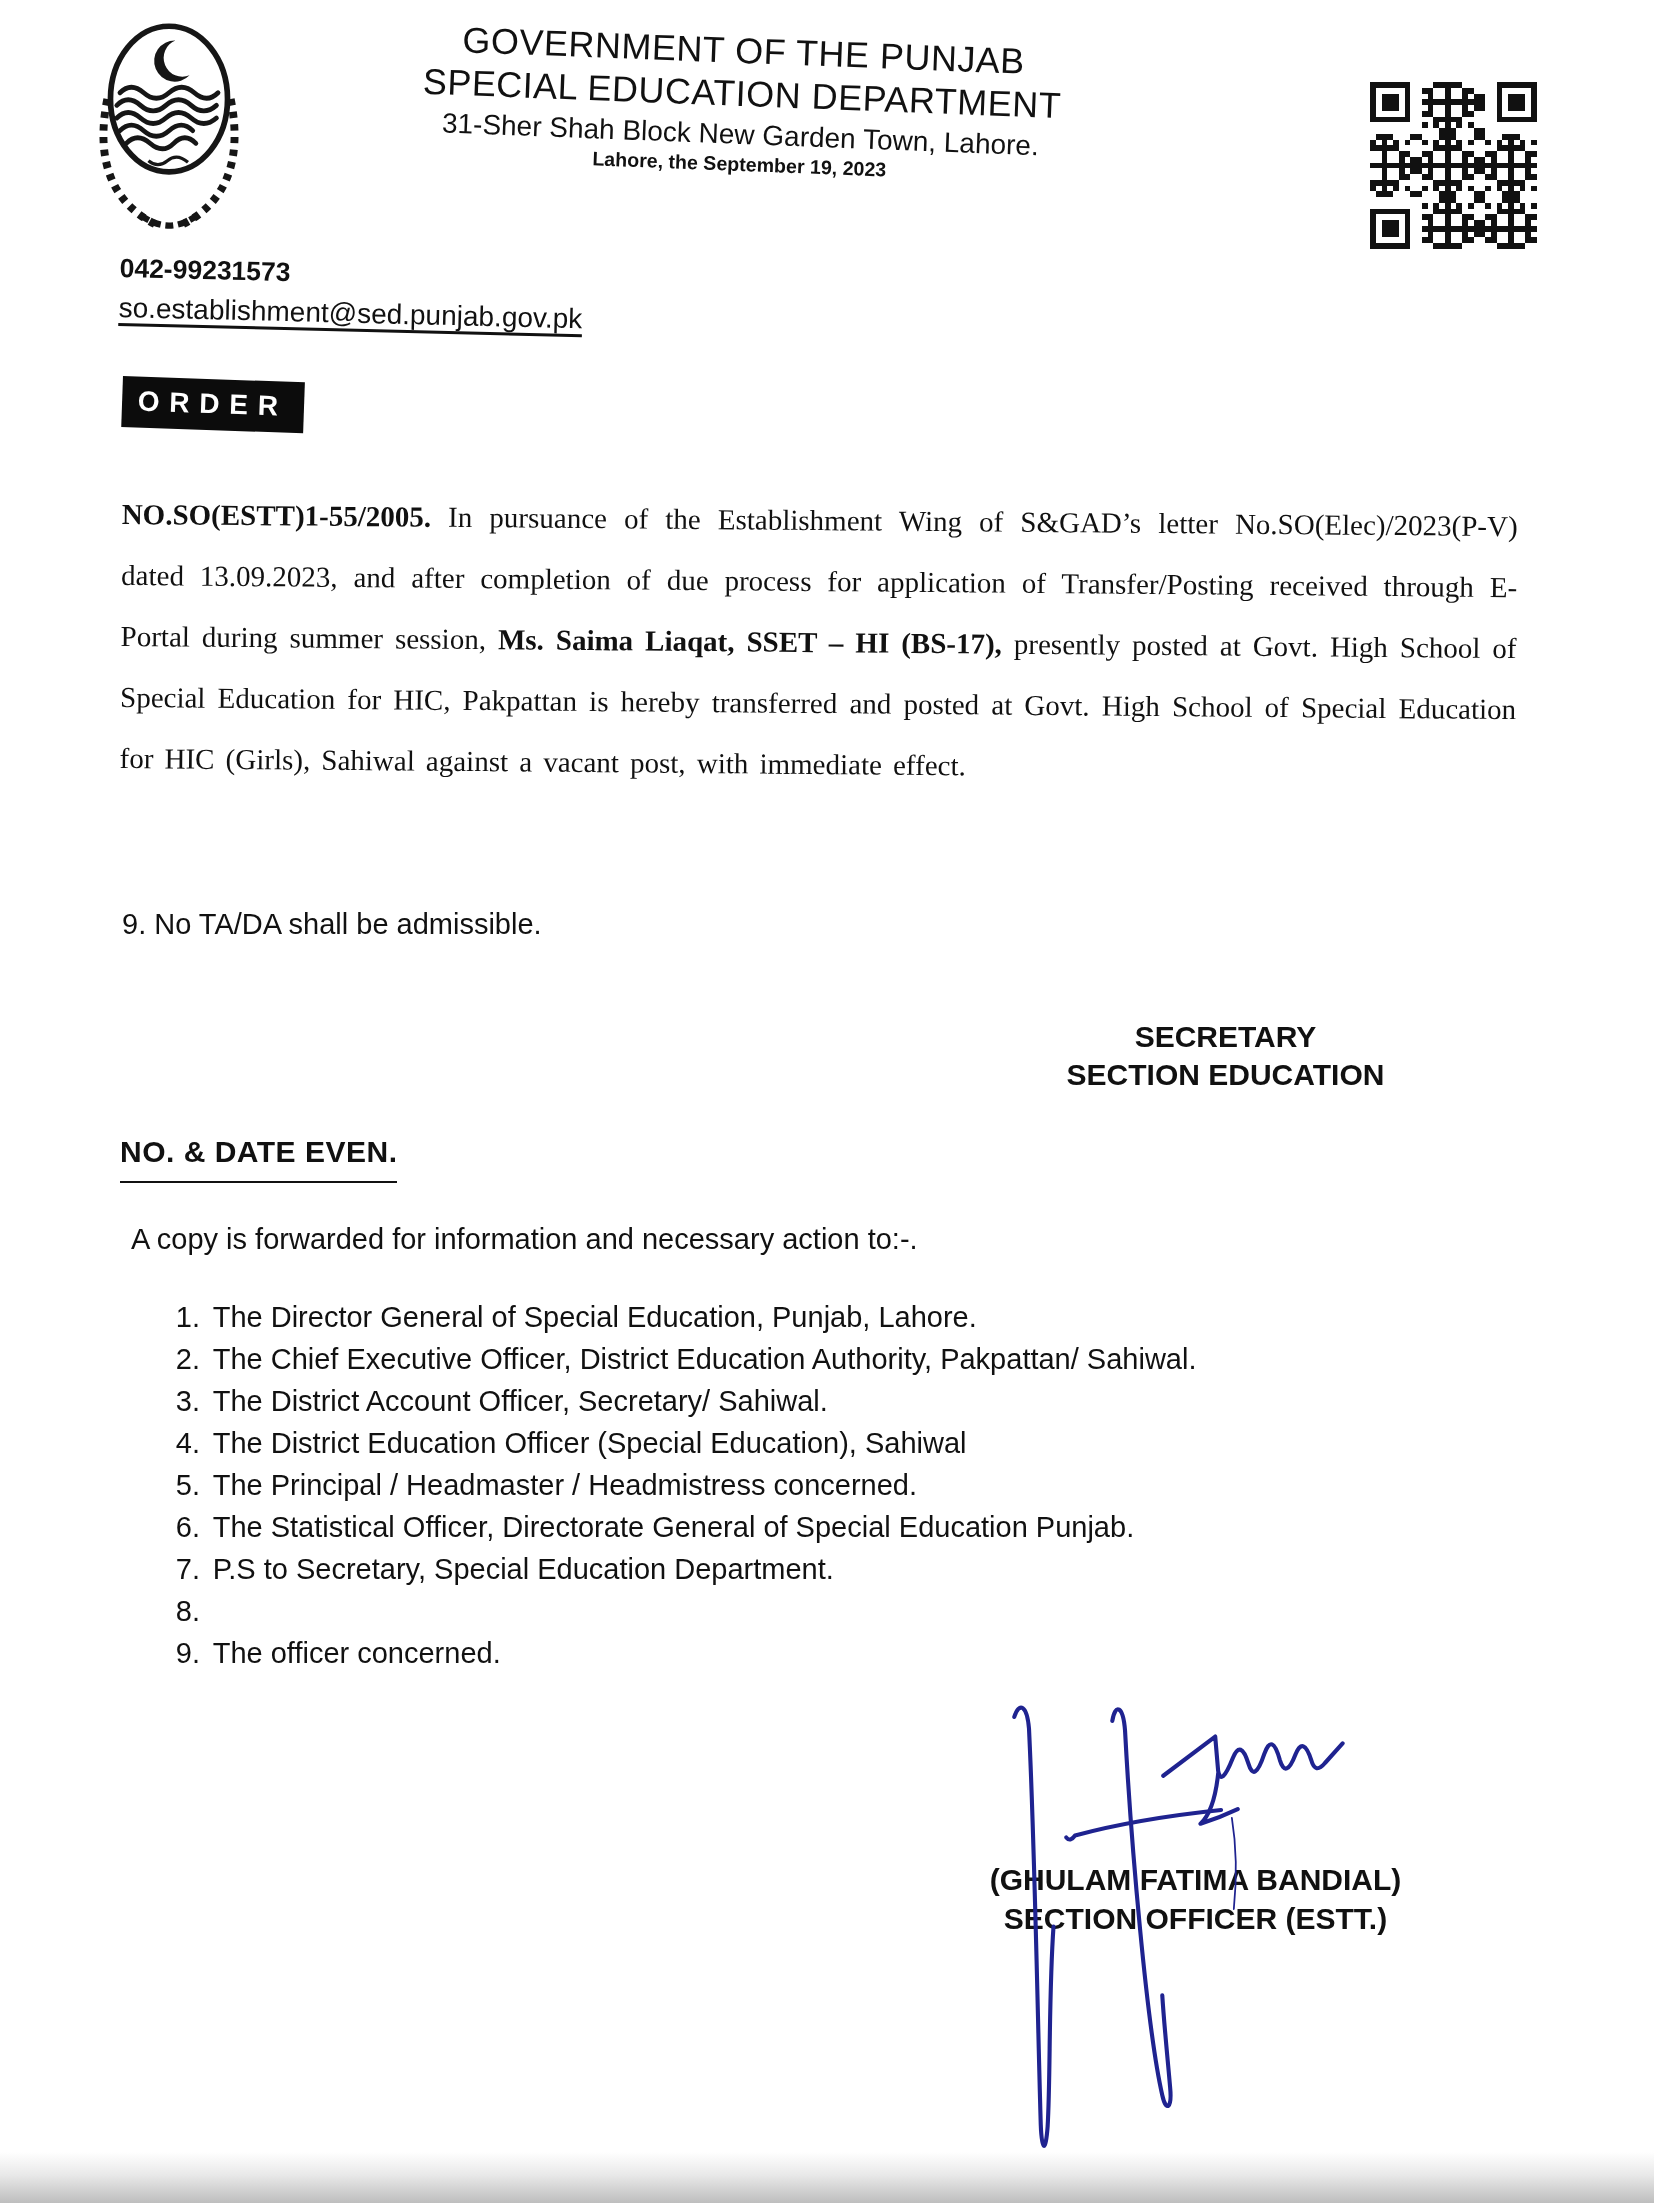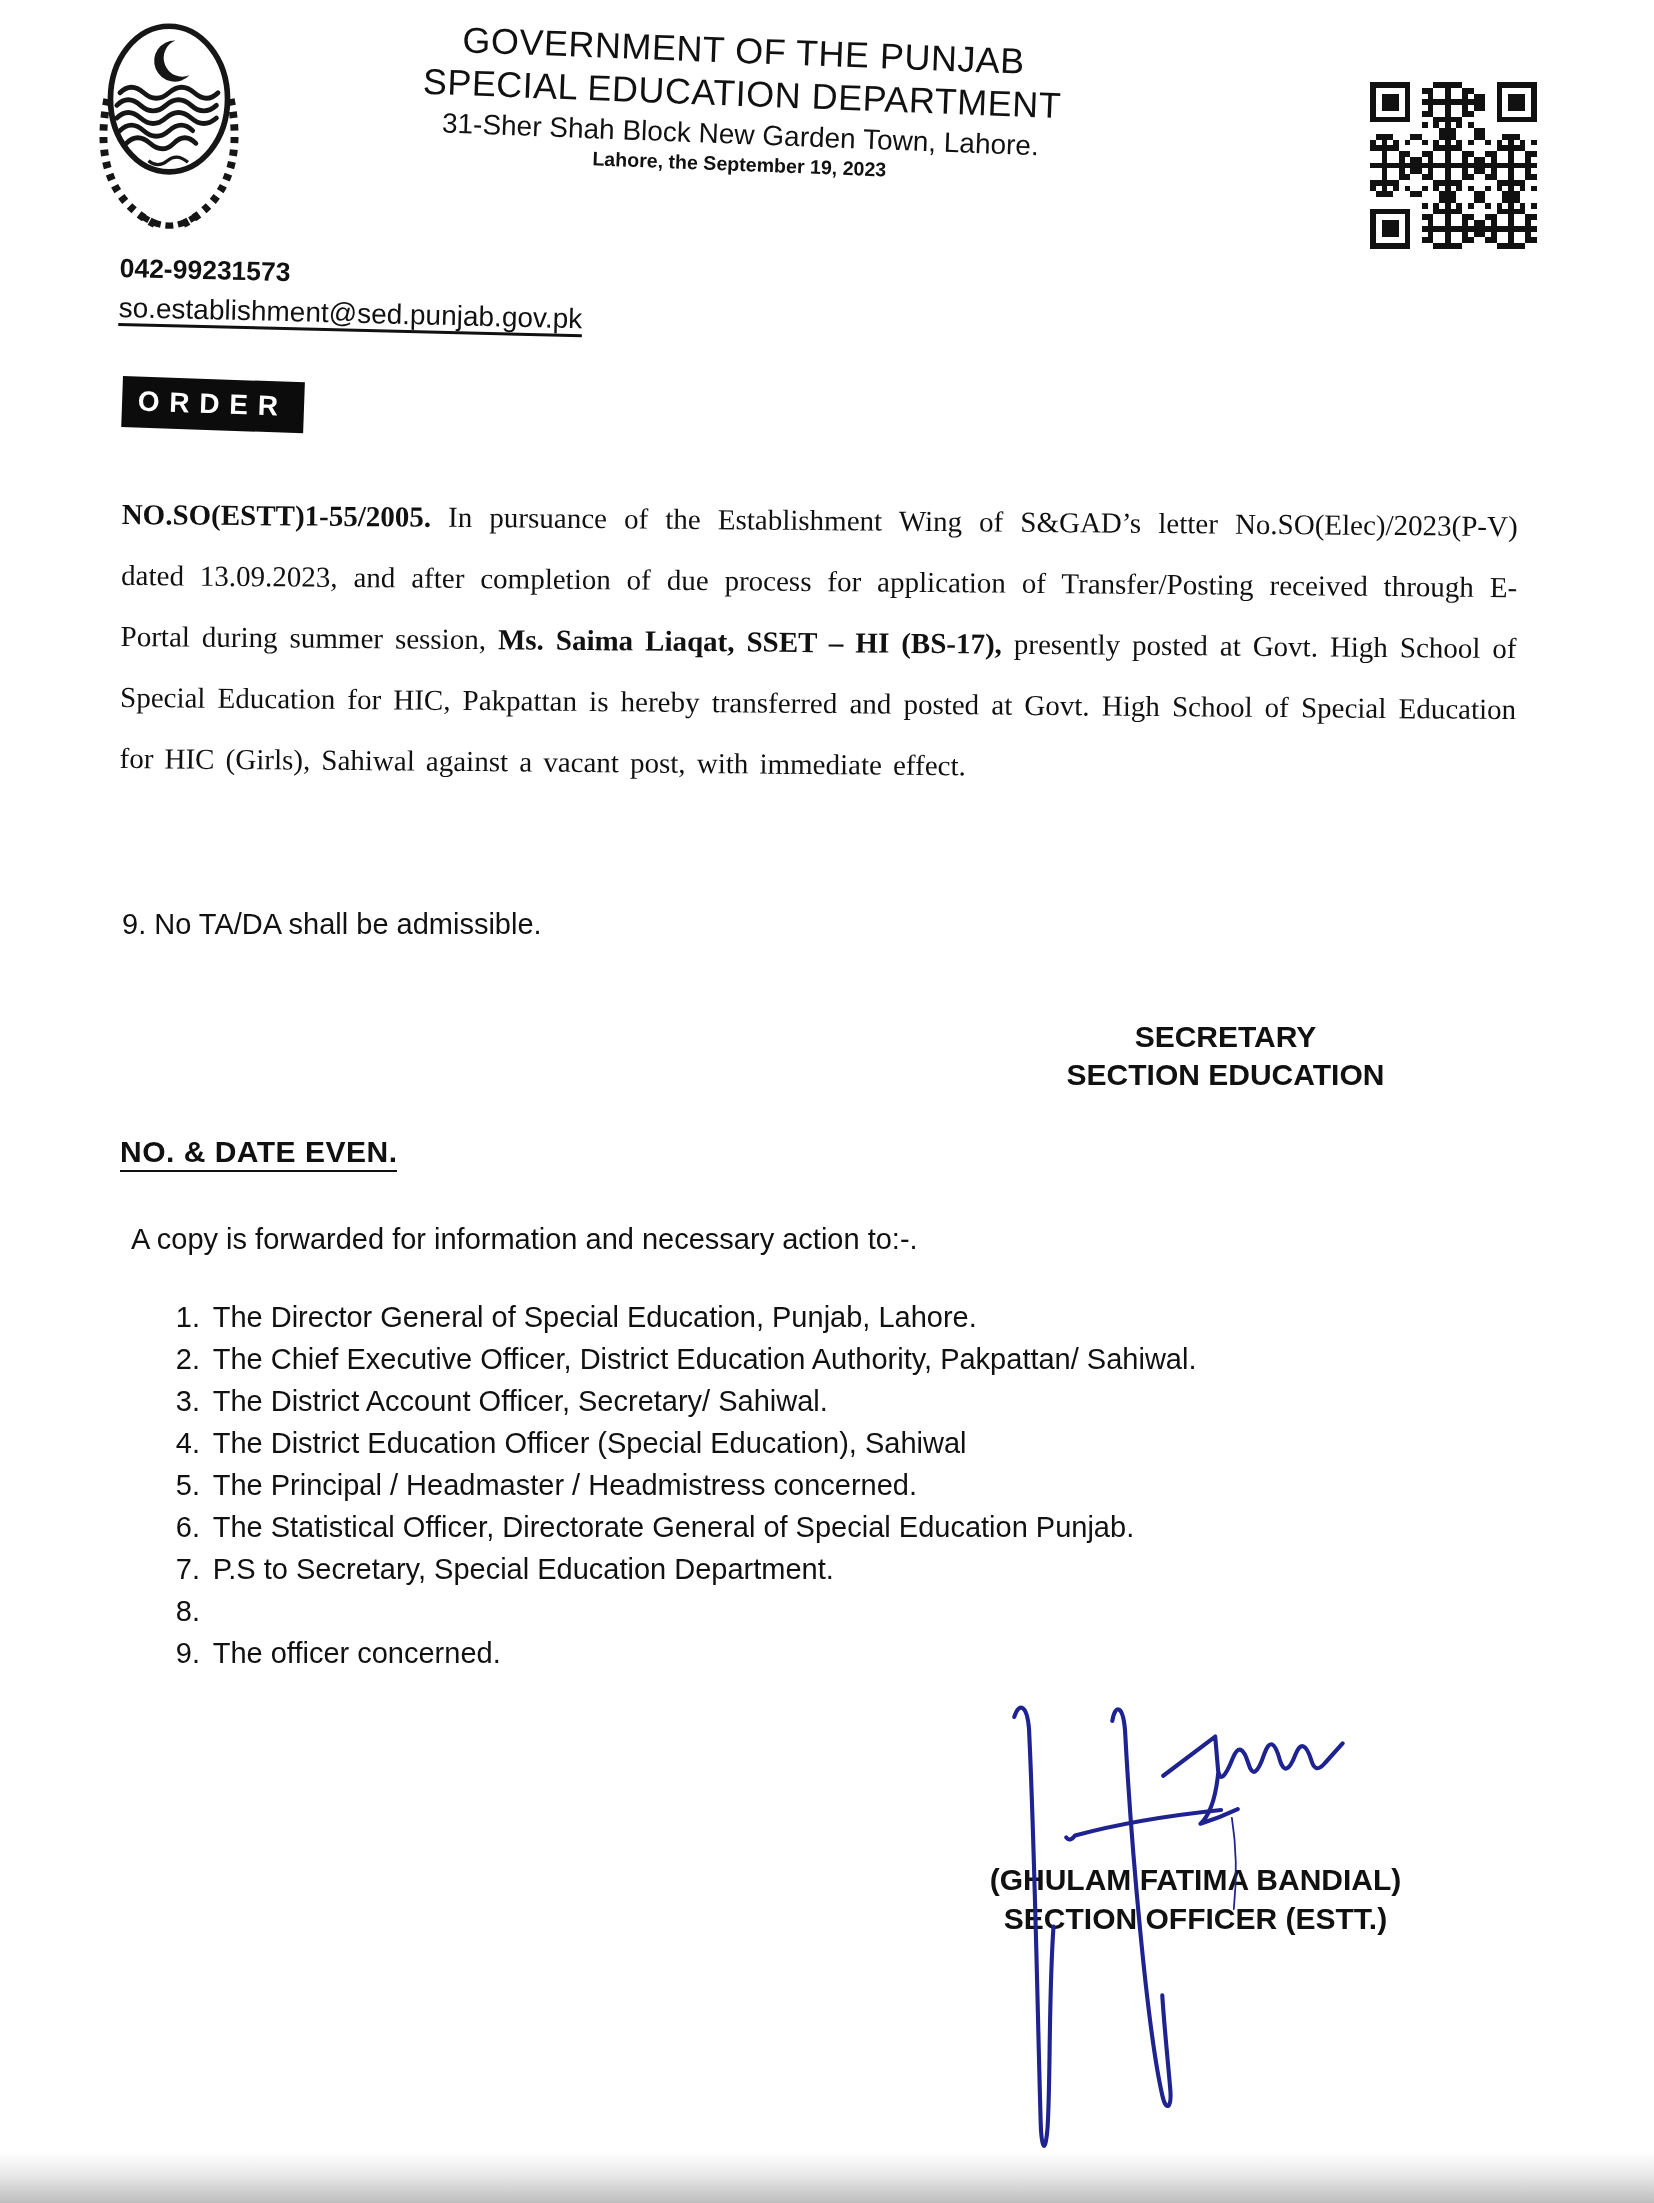--- a/index.html
+++ b/index.html
@@ -50,21 +50,21 @@
 
   .clause2{left:122px;top:906px;font-size:29px;line-height:37px;}
 
   .secretary{
     left:1000px;top:1010px;width:451px;text-align:center;
     font-size:30px;font-weight:bold;line-height:38px;margin-top:8px;
   }
 
   .no-date{
     left:120px;top:1135px;font-size:30px;font-weight:bold;
-    border-bottom:2.9px solid #111;padding-bottom:1px;letter-spacing:0.5px;
+    border-bottom:2.9px solid #111;padding-bottom:12px;letter-spacing:0.5px;
   }
 
   .forward-note{left:131px;top:1223px;font-size:29px;text-align:right;}
 
   .copy-list{left:165px;top:1296px;margin:0;padding:0;list-style:none;}
   .copy-list li{display:flex;font-size:29px;line-height:42px;}
   .copy-list .num{width:35px;text-align:right;margin-right:12.7px;flex:none;}
 
   .sig-name{
     left:931px;top:1860px;width:529px;text-align:center;

